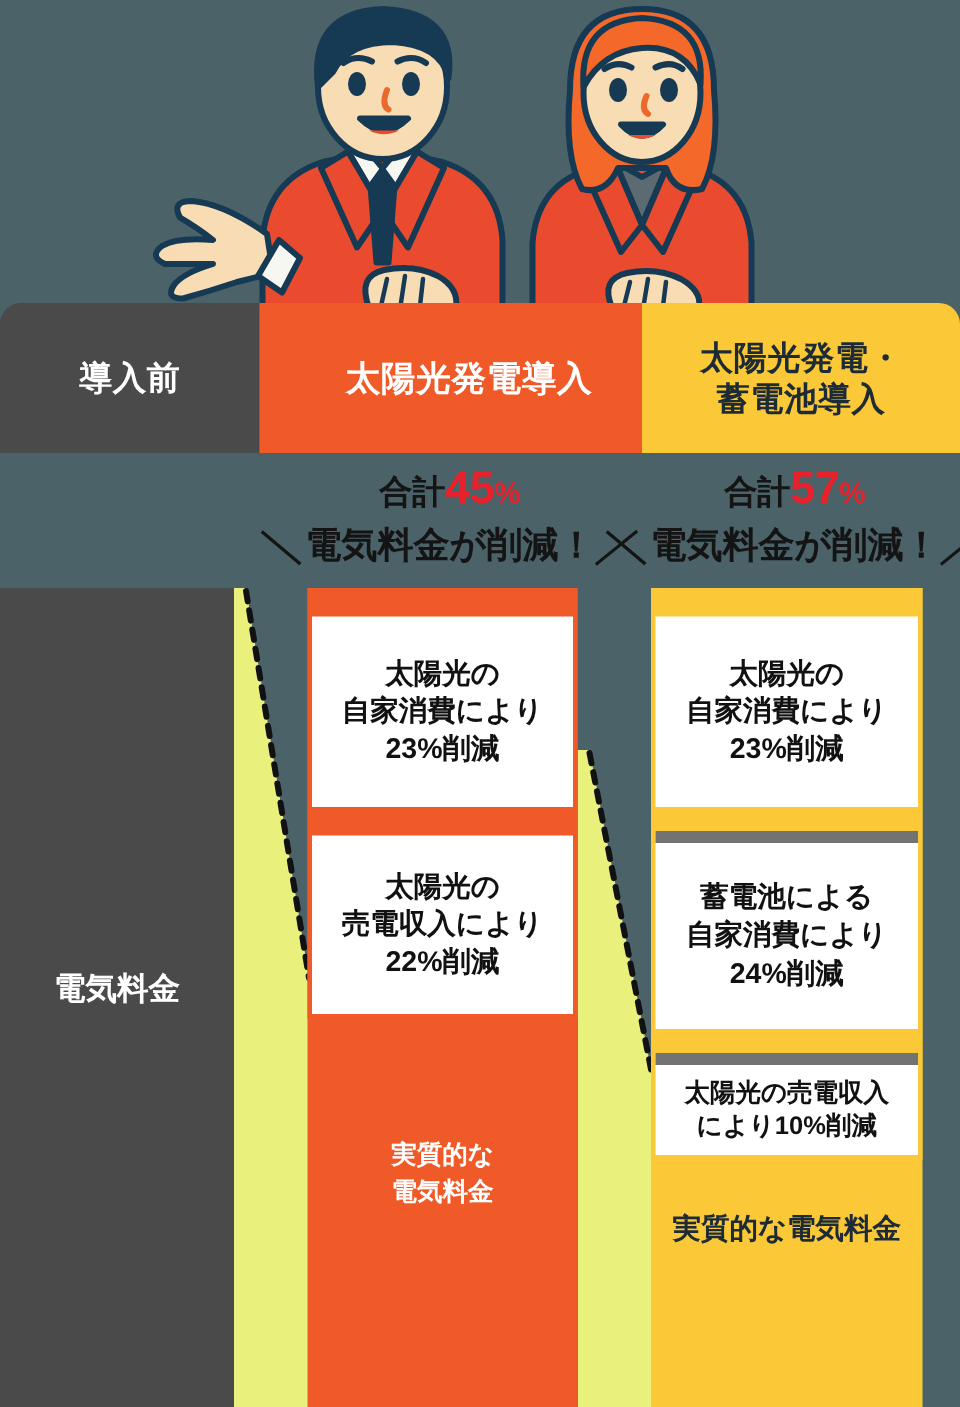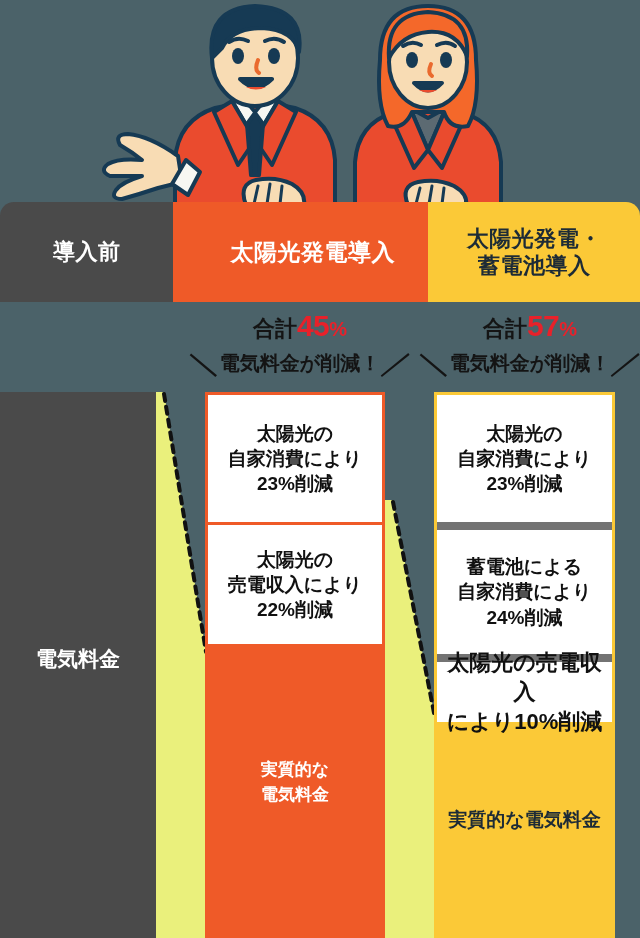--- a/index.html
+++ b/index.html
@@ -26,49 +26,49 @@
 
   
   .banner{position:absolute;top:310px;height:70px;text-align:center;color:#141414;}
   .banner .sum{font-size:22px;font-weight:bold;line-height:1.05;white-space:nowrap;}
   .banner .sum .pct{color:#e8212a;font-size:30px;font-weight:bold;letter-spacing:-.5px;}
   .banner .sum .pctsign{color:#e8212a;font-size:20px;font-weight:bold;}
   .banner .sub-wrap{display:flex;align-items:center;justify-content:center;gap:4px;margin-top:4px;}
   .slash{font-size:26px;font-weight:bold;color:#141414;display:inline-block;}
   .slash.l{transform:skewX(18deg);}
   .slash.r{transform:skewX(-18deg);}
-  .banner .sub{font-size:20px;font-weight:bold;white-space:nowrap;}
+  .banner .sub{font-size:24px;font-weight:bold;white-space:nowrap;}
   #banner-solar{left:180px;width:240px;}
   #banner-both{left:420px;width:220px;}
 
   
   .chart{position:absolute;left:0;top:386px;width:640px;height:552px;}
   .col{position:absolute;bottom:0;}
 
   .col-gray{left:0;width:156px;background:#4a4a4a;height:546px;
             display:flex;align-items:center;justify-content:center;}
   .col-gray .lab{color:#ffffff;font-size:21px;font-weight:bold;margin-bottom:12px;}
 
   .wedge{position:absolute;bottom:0;overflow:hidden;}
   #wedge1{left:156px;width:50px;height:546px;}
   #wedge2{left:385px;width:50px;height:546px;}
 
   .col-orange{left:205px;width:180px;height:546px;background:#ef5a28;}
   .col-amber{left:434px;width:181px;height:546px;background:#fbc937;}
 
   .boxstack{position:absolute;left:0;top:0;width:100%;box-sizing:border-box;}
   .cell{background:#ffffff;box-sizing:border-box;display:flex;align-items:center;
-        justify-content:center;text-align:center;color:#111111;font-weight:bold;line-height:1.32;}
+        justify-content:center;text-align:center;color:#111111;font-weight:bold;line-height:1.32;margin-top:16px;}
   #stack-orange{border:3px solid #ef5a28;}
   #stack-orange .cell{font-size:19px;}
   #stack-orange .cell+.cell{border-top:3px solid #ef5a28;}
   #stack-amber{border:3px solid #fbc937;}
   #stack-amber .cell{font-size:19px;}
   #stack-amber .cell+.cell{border-top:8px solid #737373;}
-  #stack-amber .cell.small{font-size:22px;}
+  #stack-amber .cell.small{font-size:17px;}
 
   .residual{position:absolute;left:0;width:100%;text-align:center;font-weight:bold;line-height:1.45;}
   #res-orange{color:#ffffff;font-size:17px;top:366px;}
   #res-amber{color:#1d2b36;font-size:19px;top:414px;}
 </style>
 </head>
 <body>
 
 <div id="stage">
 

